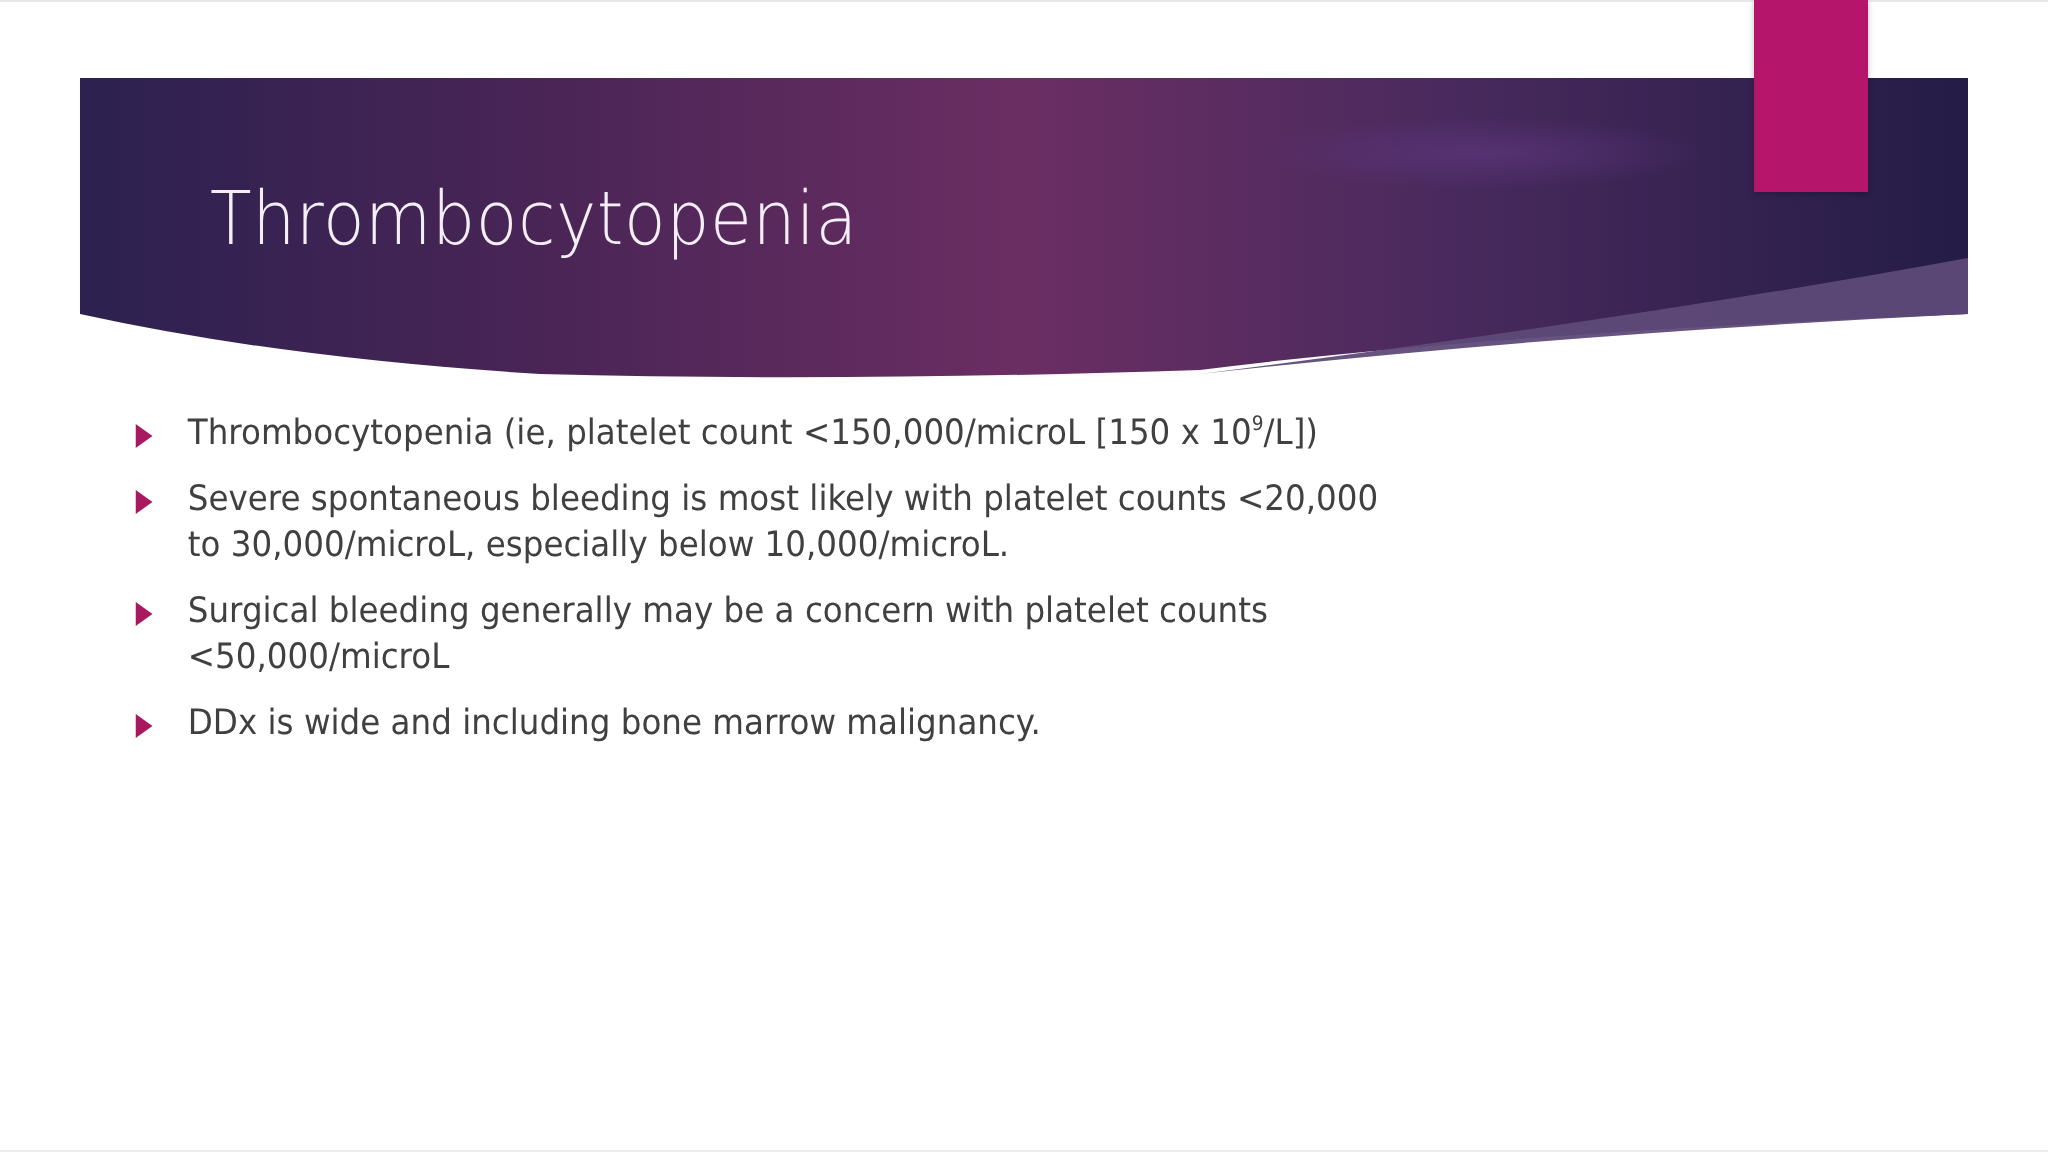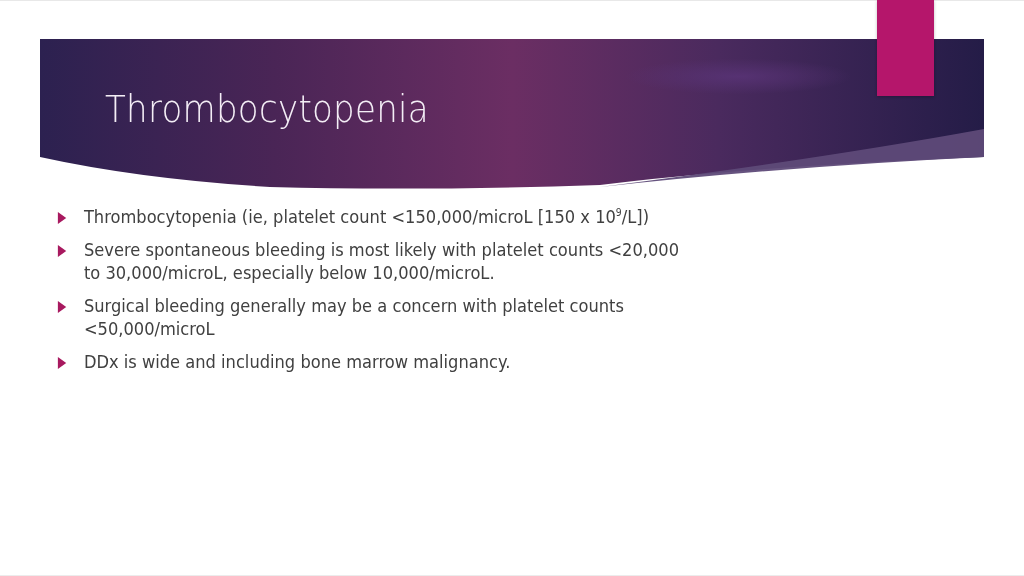--- a/index.html
+++ b/index.html
@@ -17,21 +17,21 @@
   .title {
     position: absolute; left: 105px; top: 88px;
     font-size: 37px; color: #f4eef6; letter-spacing: 0.3px;
     font-family: "DejaVu Sans", sans-serif; font-weight: 300;
     transform: scaleX(0.92); transform-origin: left center;
   }
   .tab {
     position: absolute; left: 877px; top: 0; width: 57px; height: 96px;
     background: #b5166b; box-shadow: 0 1px 3px rgba(0,0,0,0.25);
   }
-  .bullets { position: absolute; left: 56px; top: 206px; width: 720px; margin: 0; padding: 0; list-style: none; }
+  .bullets { position: absolute; left: 66px; top: 206px; width: 720px; margin: 0; padding: 0; list-style: none; }
   .bullet {
     position: relative; padding-left: 30px; margin-bottom: 10px;
     font-size: 17.5px; line-height: 23px; color: #404040;
     transform: scaleX(0.93); transform-origin: left center;
   }
   .bullet .arrow {
     position: absolute; left: 2px; top: 6px; width: 0; height: 0;
     border-top: 6px solid transparent; border-bottom: 6px solid transparent;
     border-left: 9px solid #a8195f;
   }

